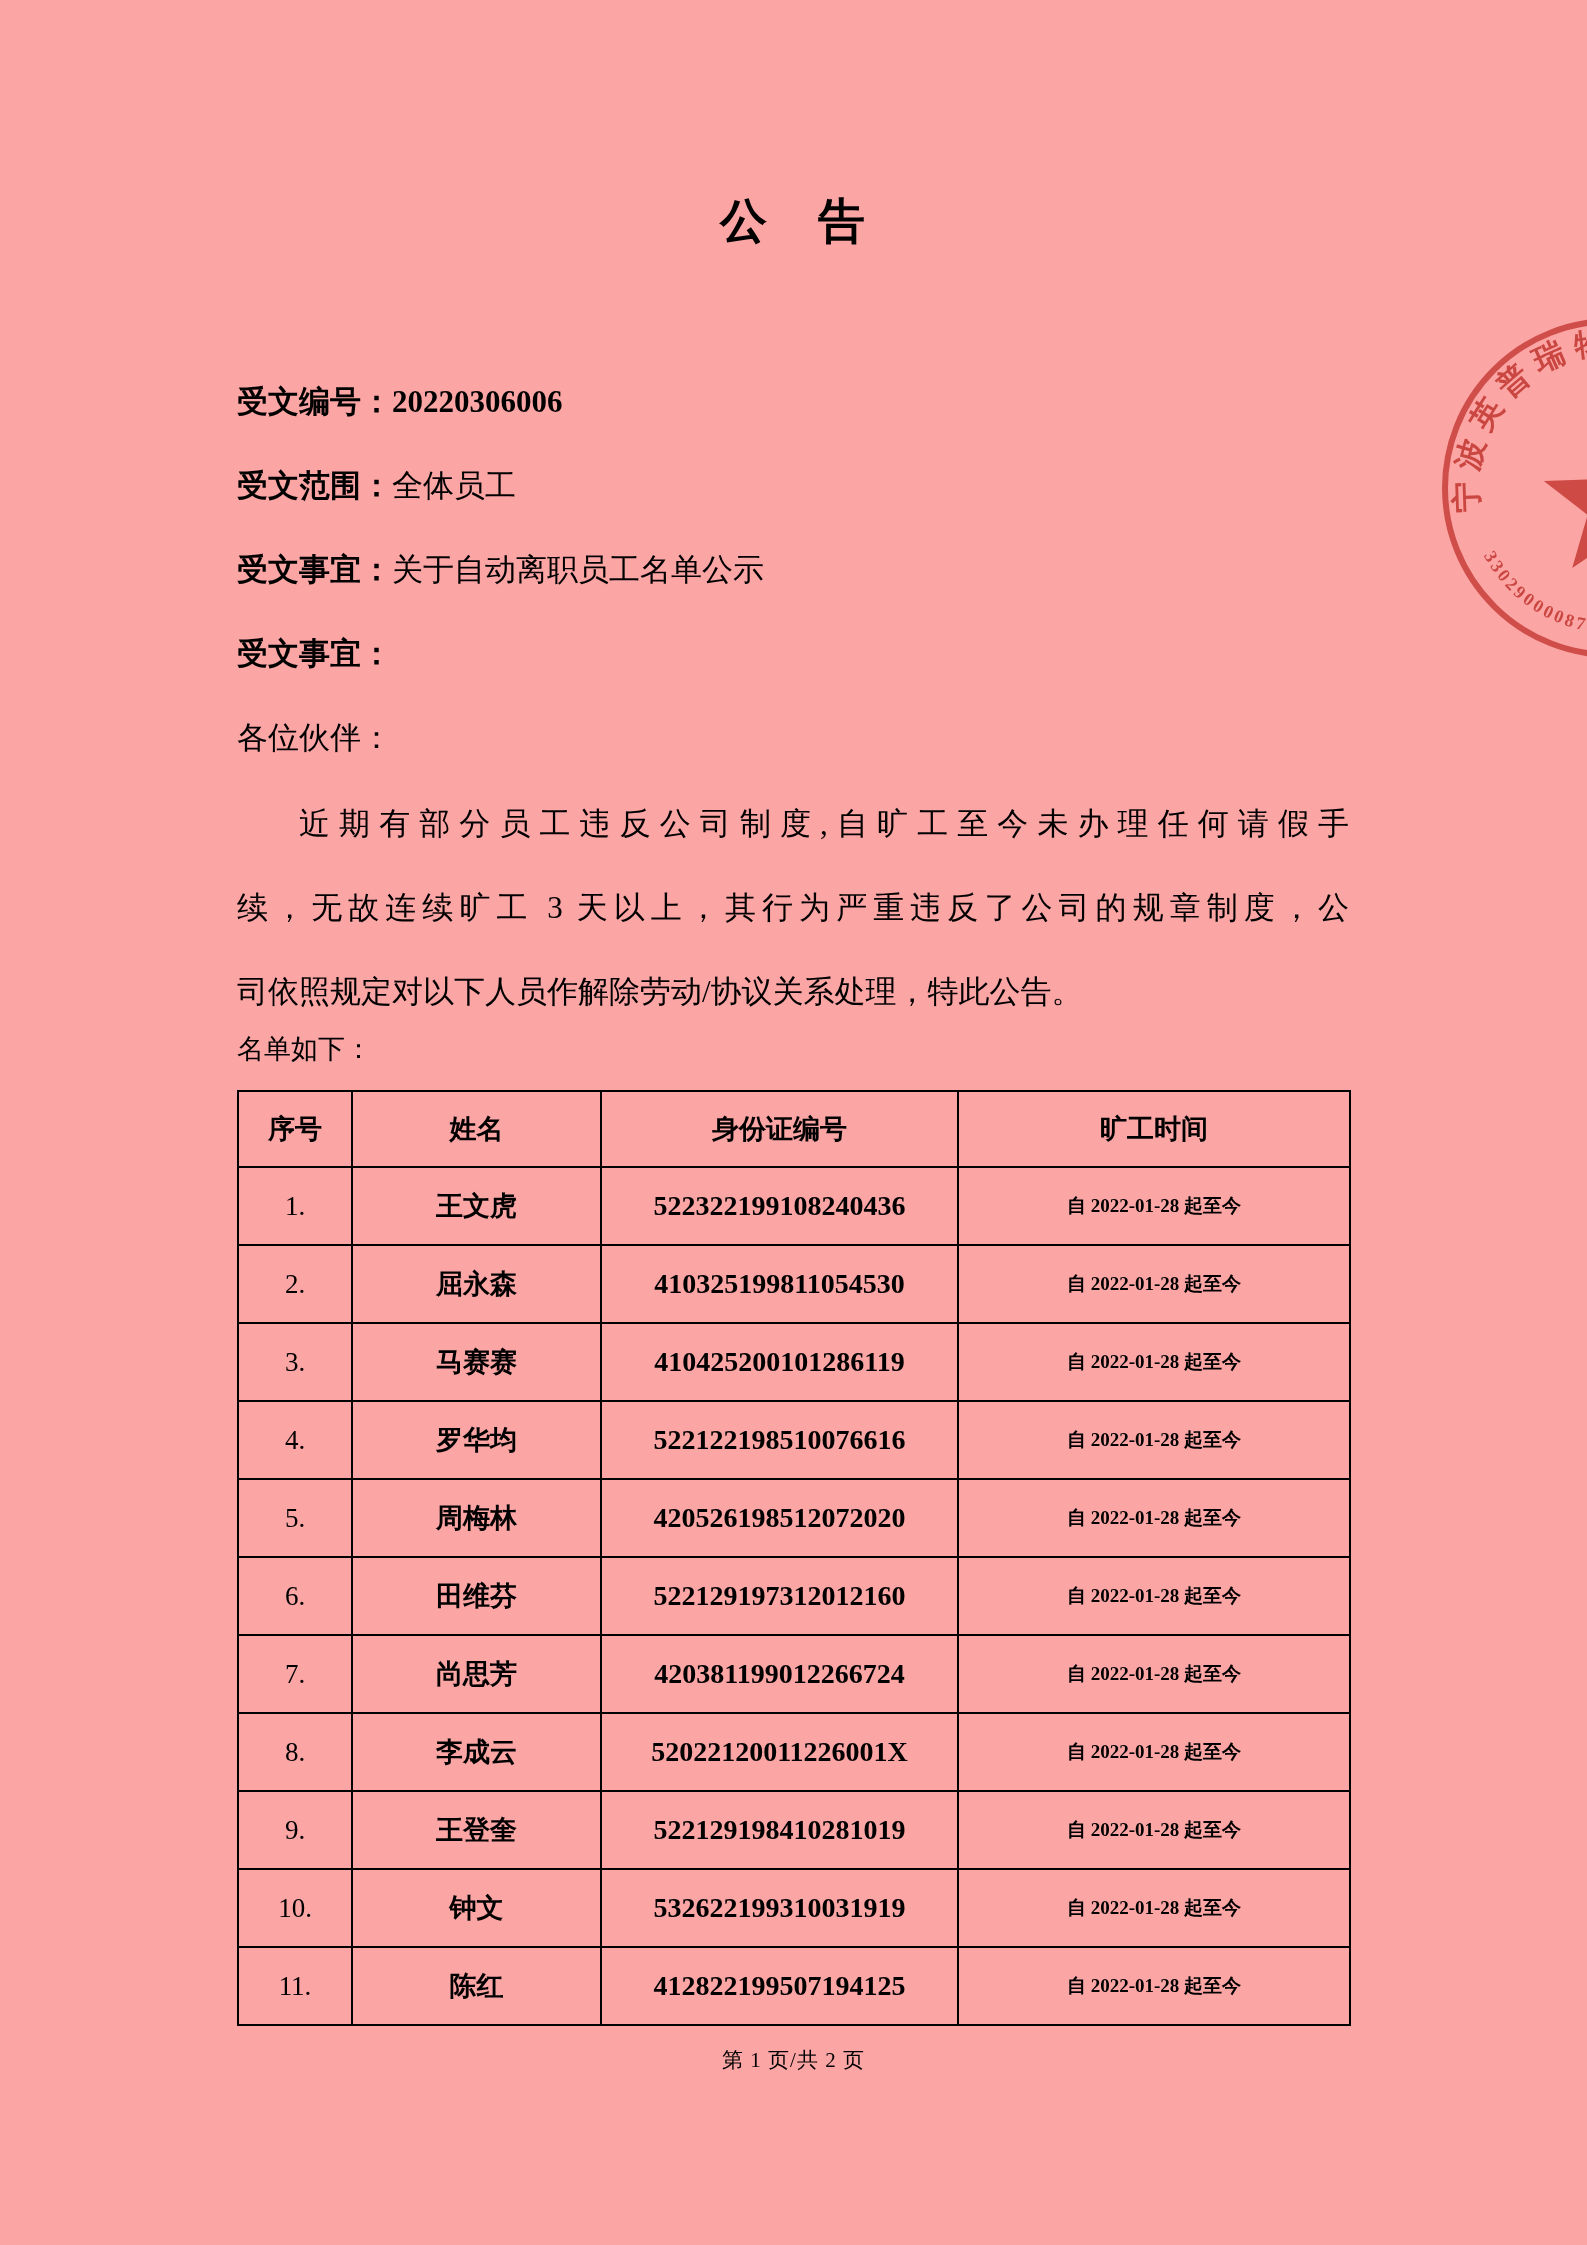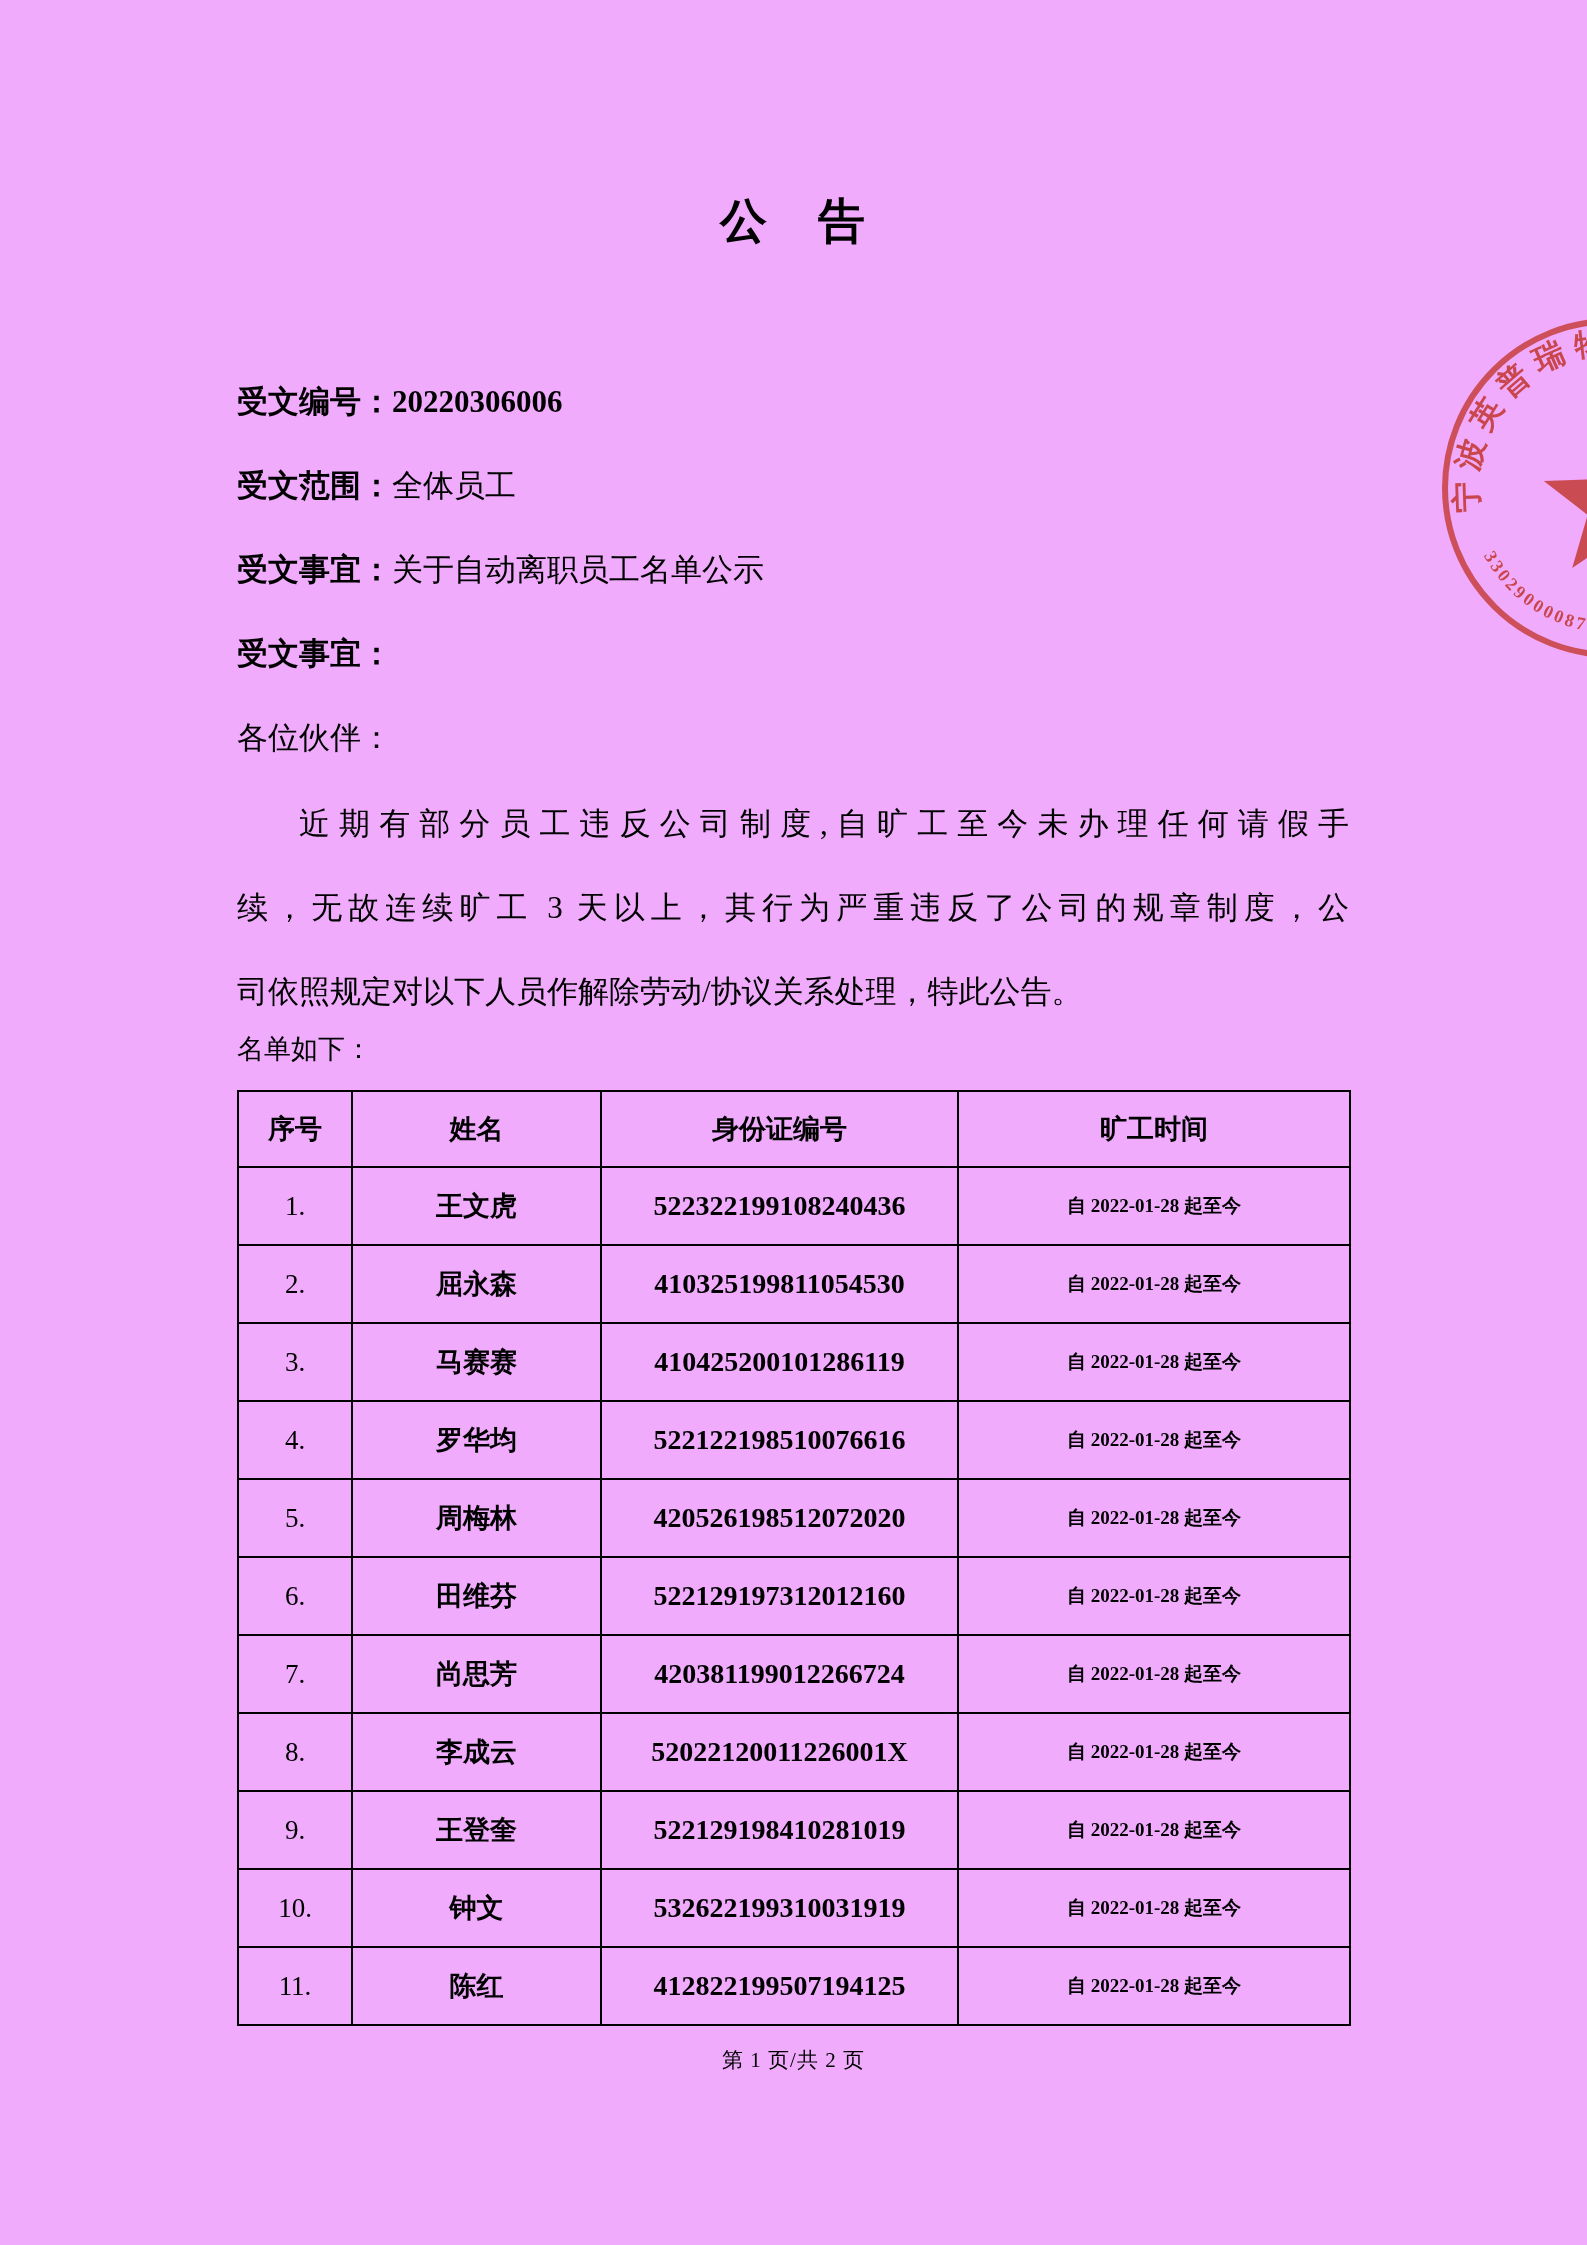--- a/index.html
+++ b/index.html
@@ -1,19 +1,19 @@
 <!DOCTYPE html>
 <html><head>
 <meta charset="utf-8">
 <style>
   html,body{margin:0;padding:0;background:#ffffff;}
   #page{
     position:relative;
     width:1587px;height:2245px;
-    background:#f0abfc;
+    background:#fca5a5;
     overflow:hidden;
     font-family:"Liberation Serif","DejaVu Serif",serif;
     color:#000000;
   }
   .doc-title{
     position:absolute;top:190px;left:0;width:1587px;
     text-align:center;font-size:47px;font-weight:bold;letter-spacing:2px;
   }
   .meta-block{position:absolute;left:237px;top:360px;width:1112px;}
   .meta-line{height:84px;display:flex;align-items:center;font-size:31px;}

